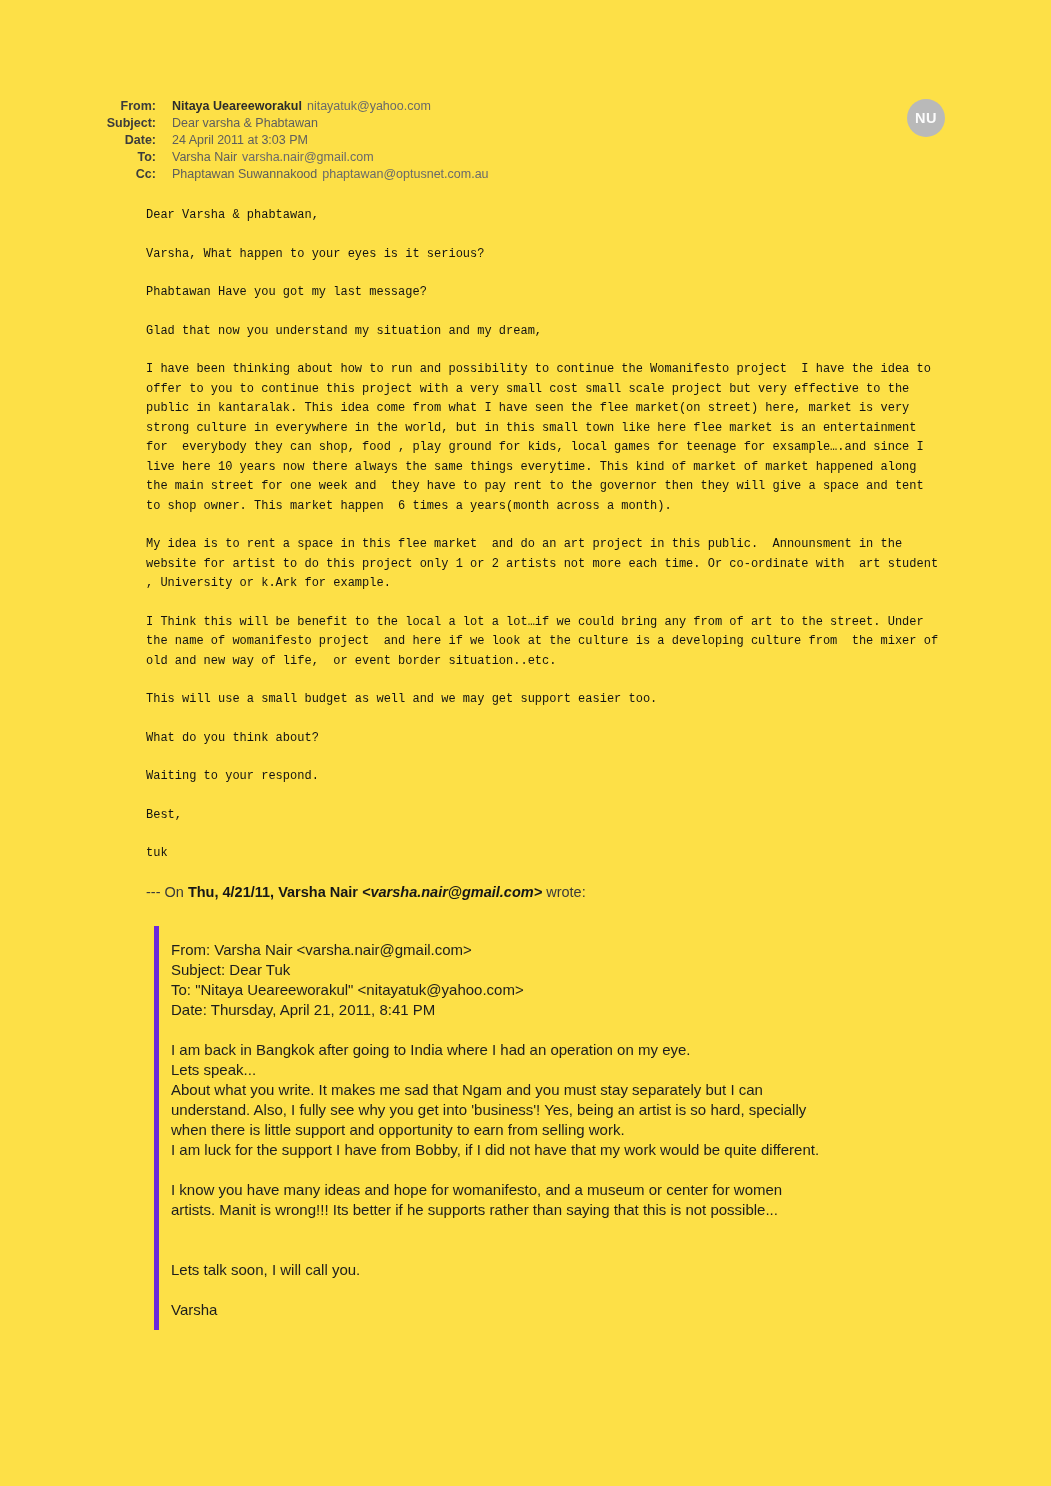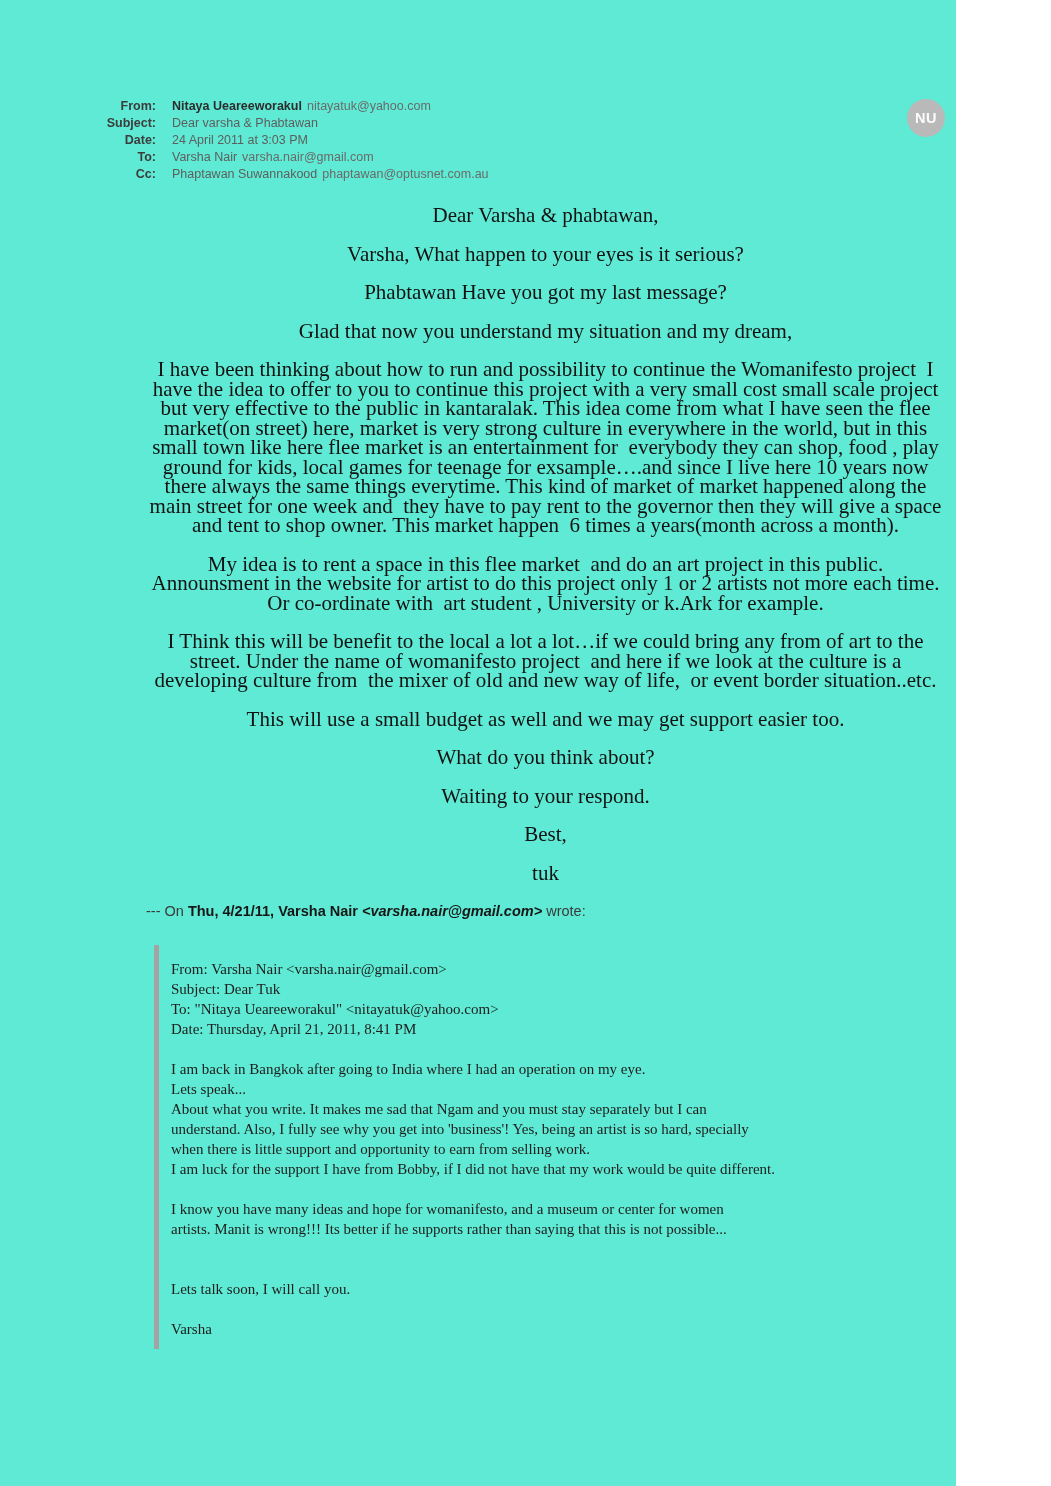--- a/index.html
+++ b/index.html
@@ -1,20 +1,20 @@
 <!DOCTYPE html>
 <html><head>
 <meta charset="utf-8">
 <style>
   * { margin:0; padding:0; box-sizing:border-box; }
   html,body { background:#ffffff; }
   .page {
     position:relative;
-    width:956px; height:1486px;
-    background:#5eead4;
+    width:1051px; height:1486px;
+    background:#fde047;
     font-family:"Liberation Sans", sans-serif;
     overflow:hidden;
   }
   
   .email-header {
     position:absolute; top:98px; left:0;
     font-size:12.5px; line-height:17px;
   }
   .h-row { display:flex; white-space:nowrap; }
   .h-label {
@@ -31,42 +31,41 @@
     width:38px; height:38px; border-radius:50%;
     background:#b9b9b9; color:#fcfcfc;
     display:flex; align-items:center; justify-content:center;
     font-size:14.5px; font-weight:bold; letter-spacing:0.5px;
   }
   
   .content {
     position:absolute; left:146px; top:206px; width:799px;
   }
   .content p {
-    font-family:Liberation Serif, serif;
-    font-size:21px; line-height:19.5px;
+    font-family:Liberation Mono, monospace;
+    font-size:12px; line-height:19.5px;
     color:#121212;
     margin:0 0 19px 0;
     white-space:pre-wrap;
-    text-align:center;
   }
   
   .attribution {
     font-family:"Liberation Sans", sans-serif;
     font-size:14.5px; line-height:18px;
     color:#3a3a3a;
     white-space:pre-wrap;
   }
   .attribution .b  { font-weight:bold; color:#161616; }
   .attribution .bi { font-weight:bold; font-style:italic; color:#161616; }
   
   .quote {
     margin-top:25px; margin-left:8px;
-    border-left:5px solid #a3a3a3;
+    border-left:5px solid #6d28d9;
     padding:14px 0 10px 12px;
-    font-family:Liberation Serif, serif;
+    font-family:Liberation Sans, sans-serif;
     font-size:15px; line-height:20px;
     color:#1d1d1d;
   }
   .q-line { min-height:20px; white-space:pre-wrap; }
 </style>
 </head>
 <body>
 
 <div class="page">
 

